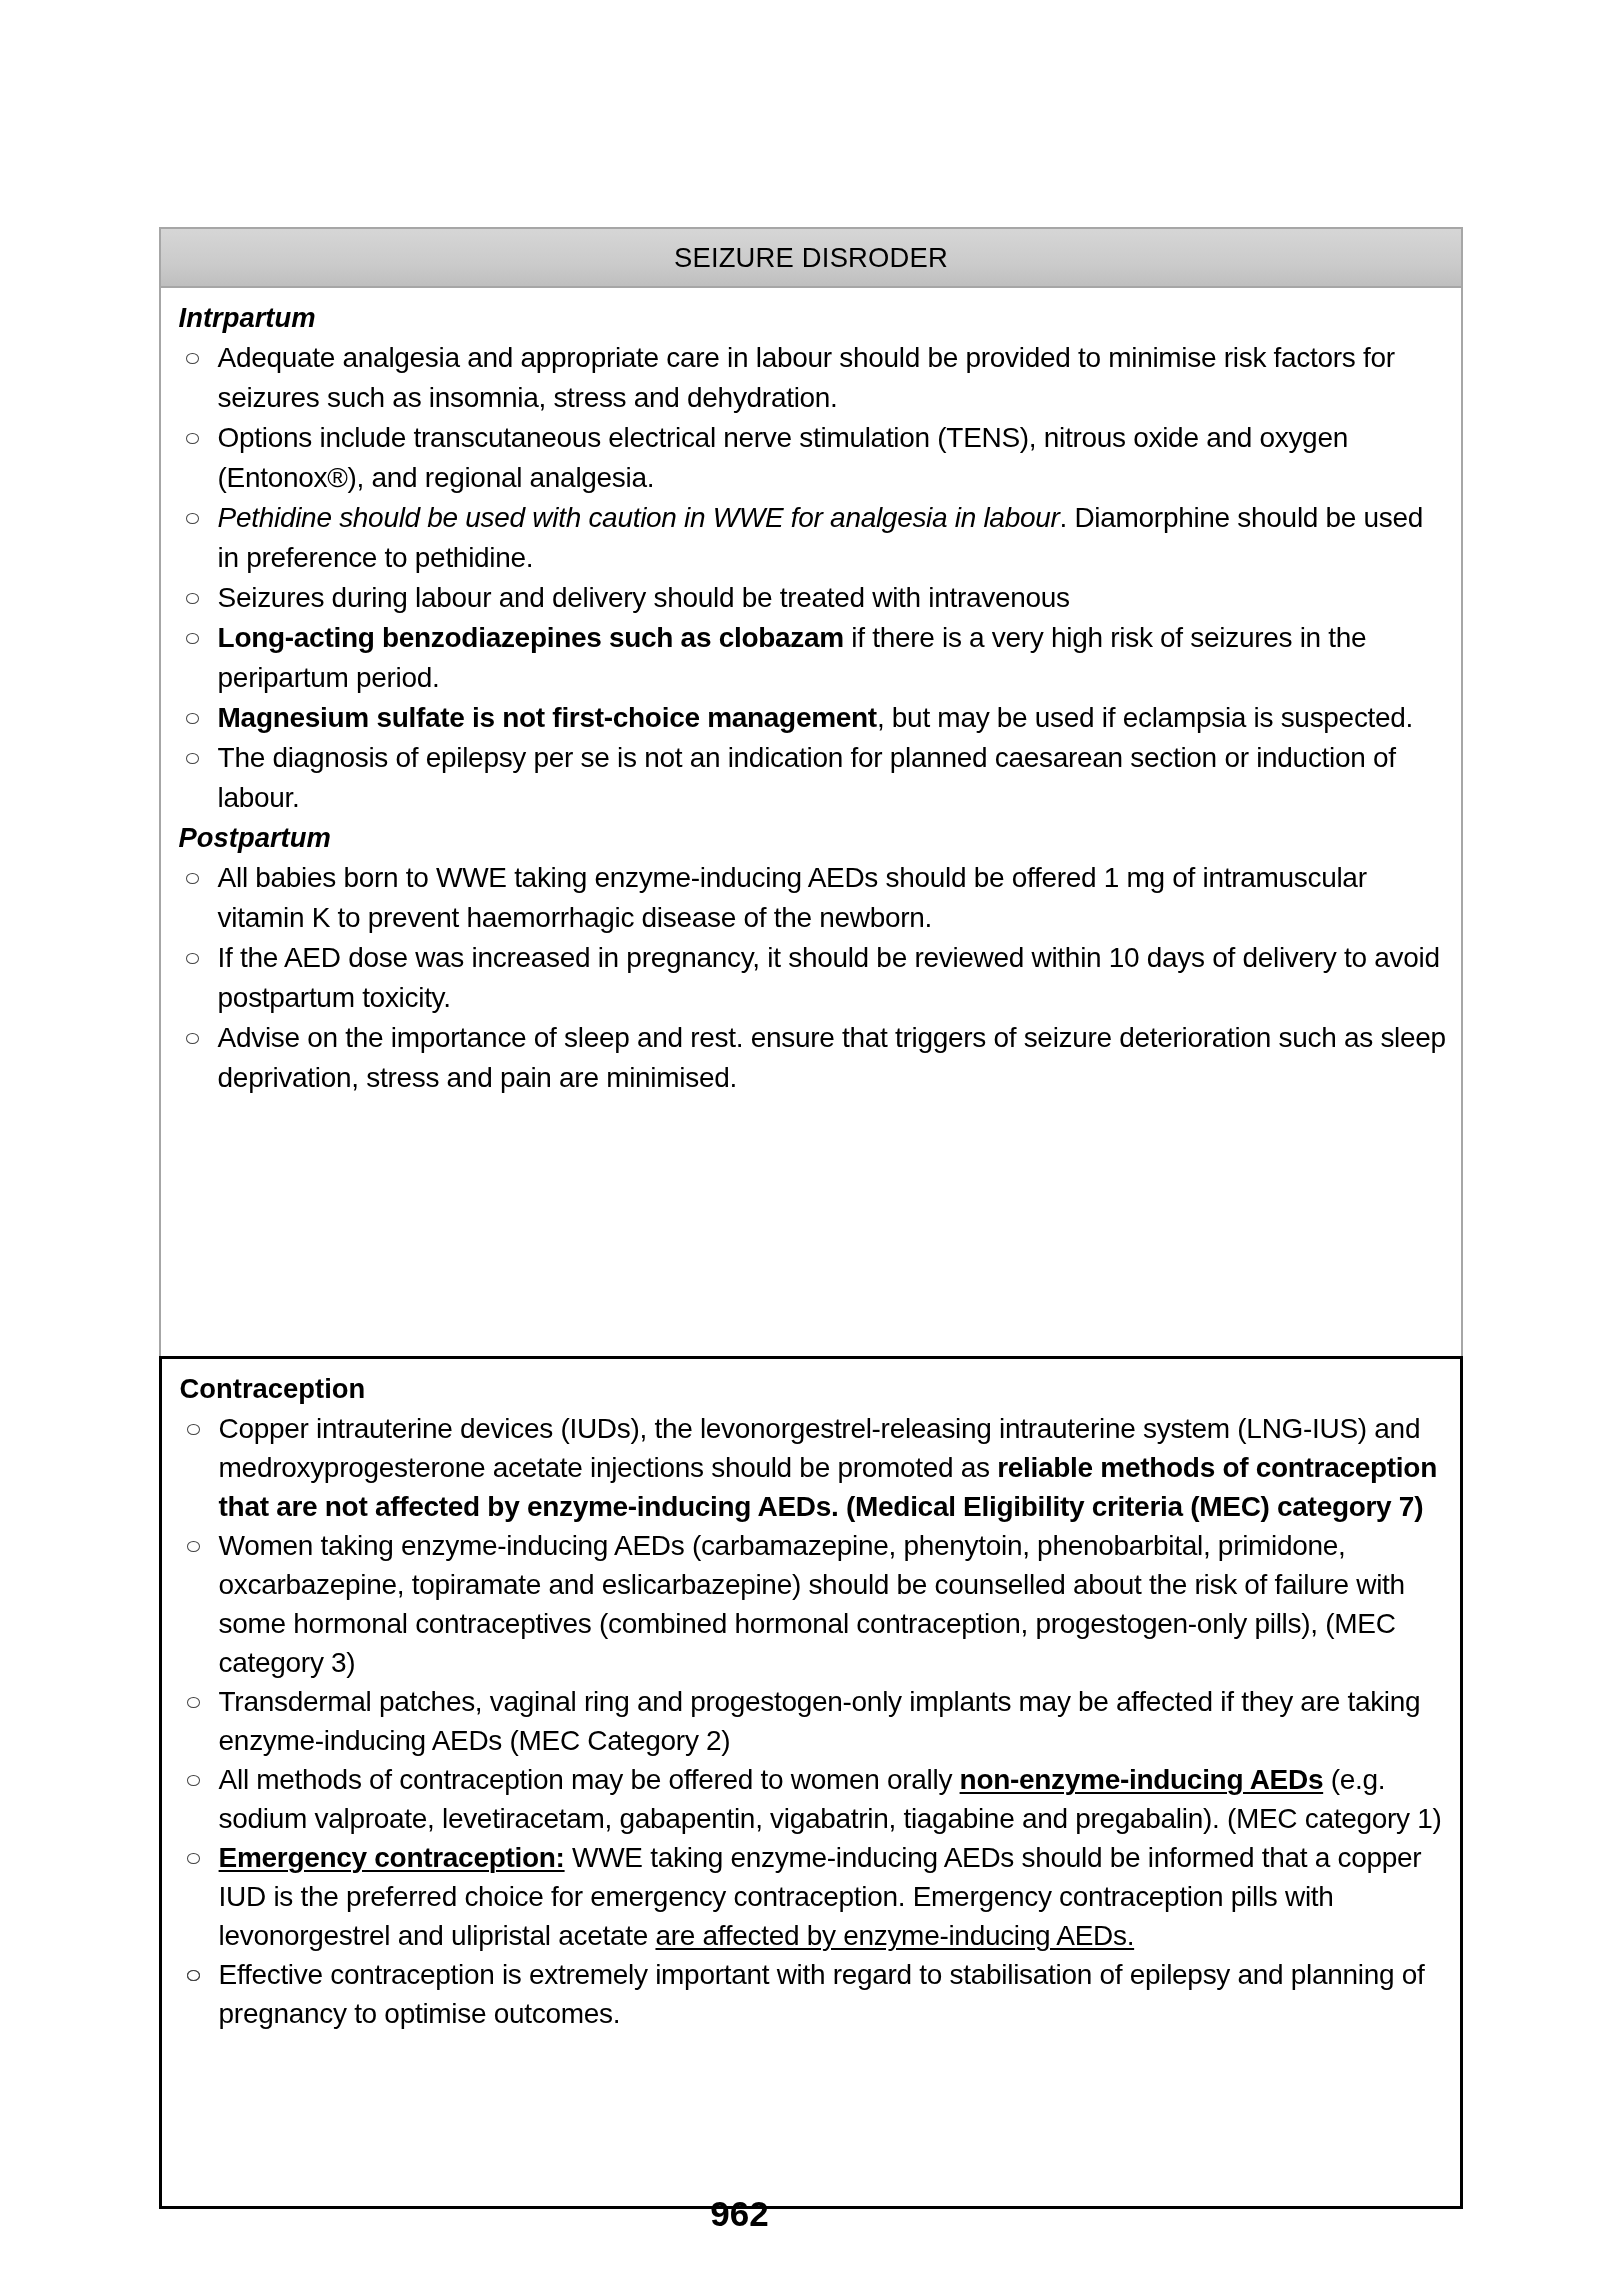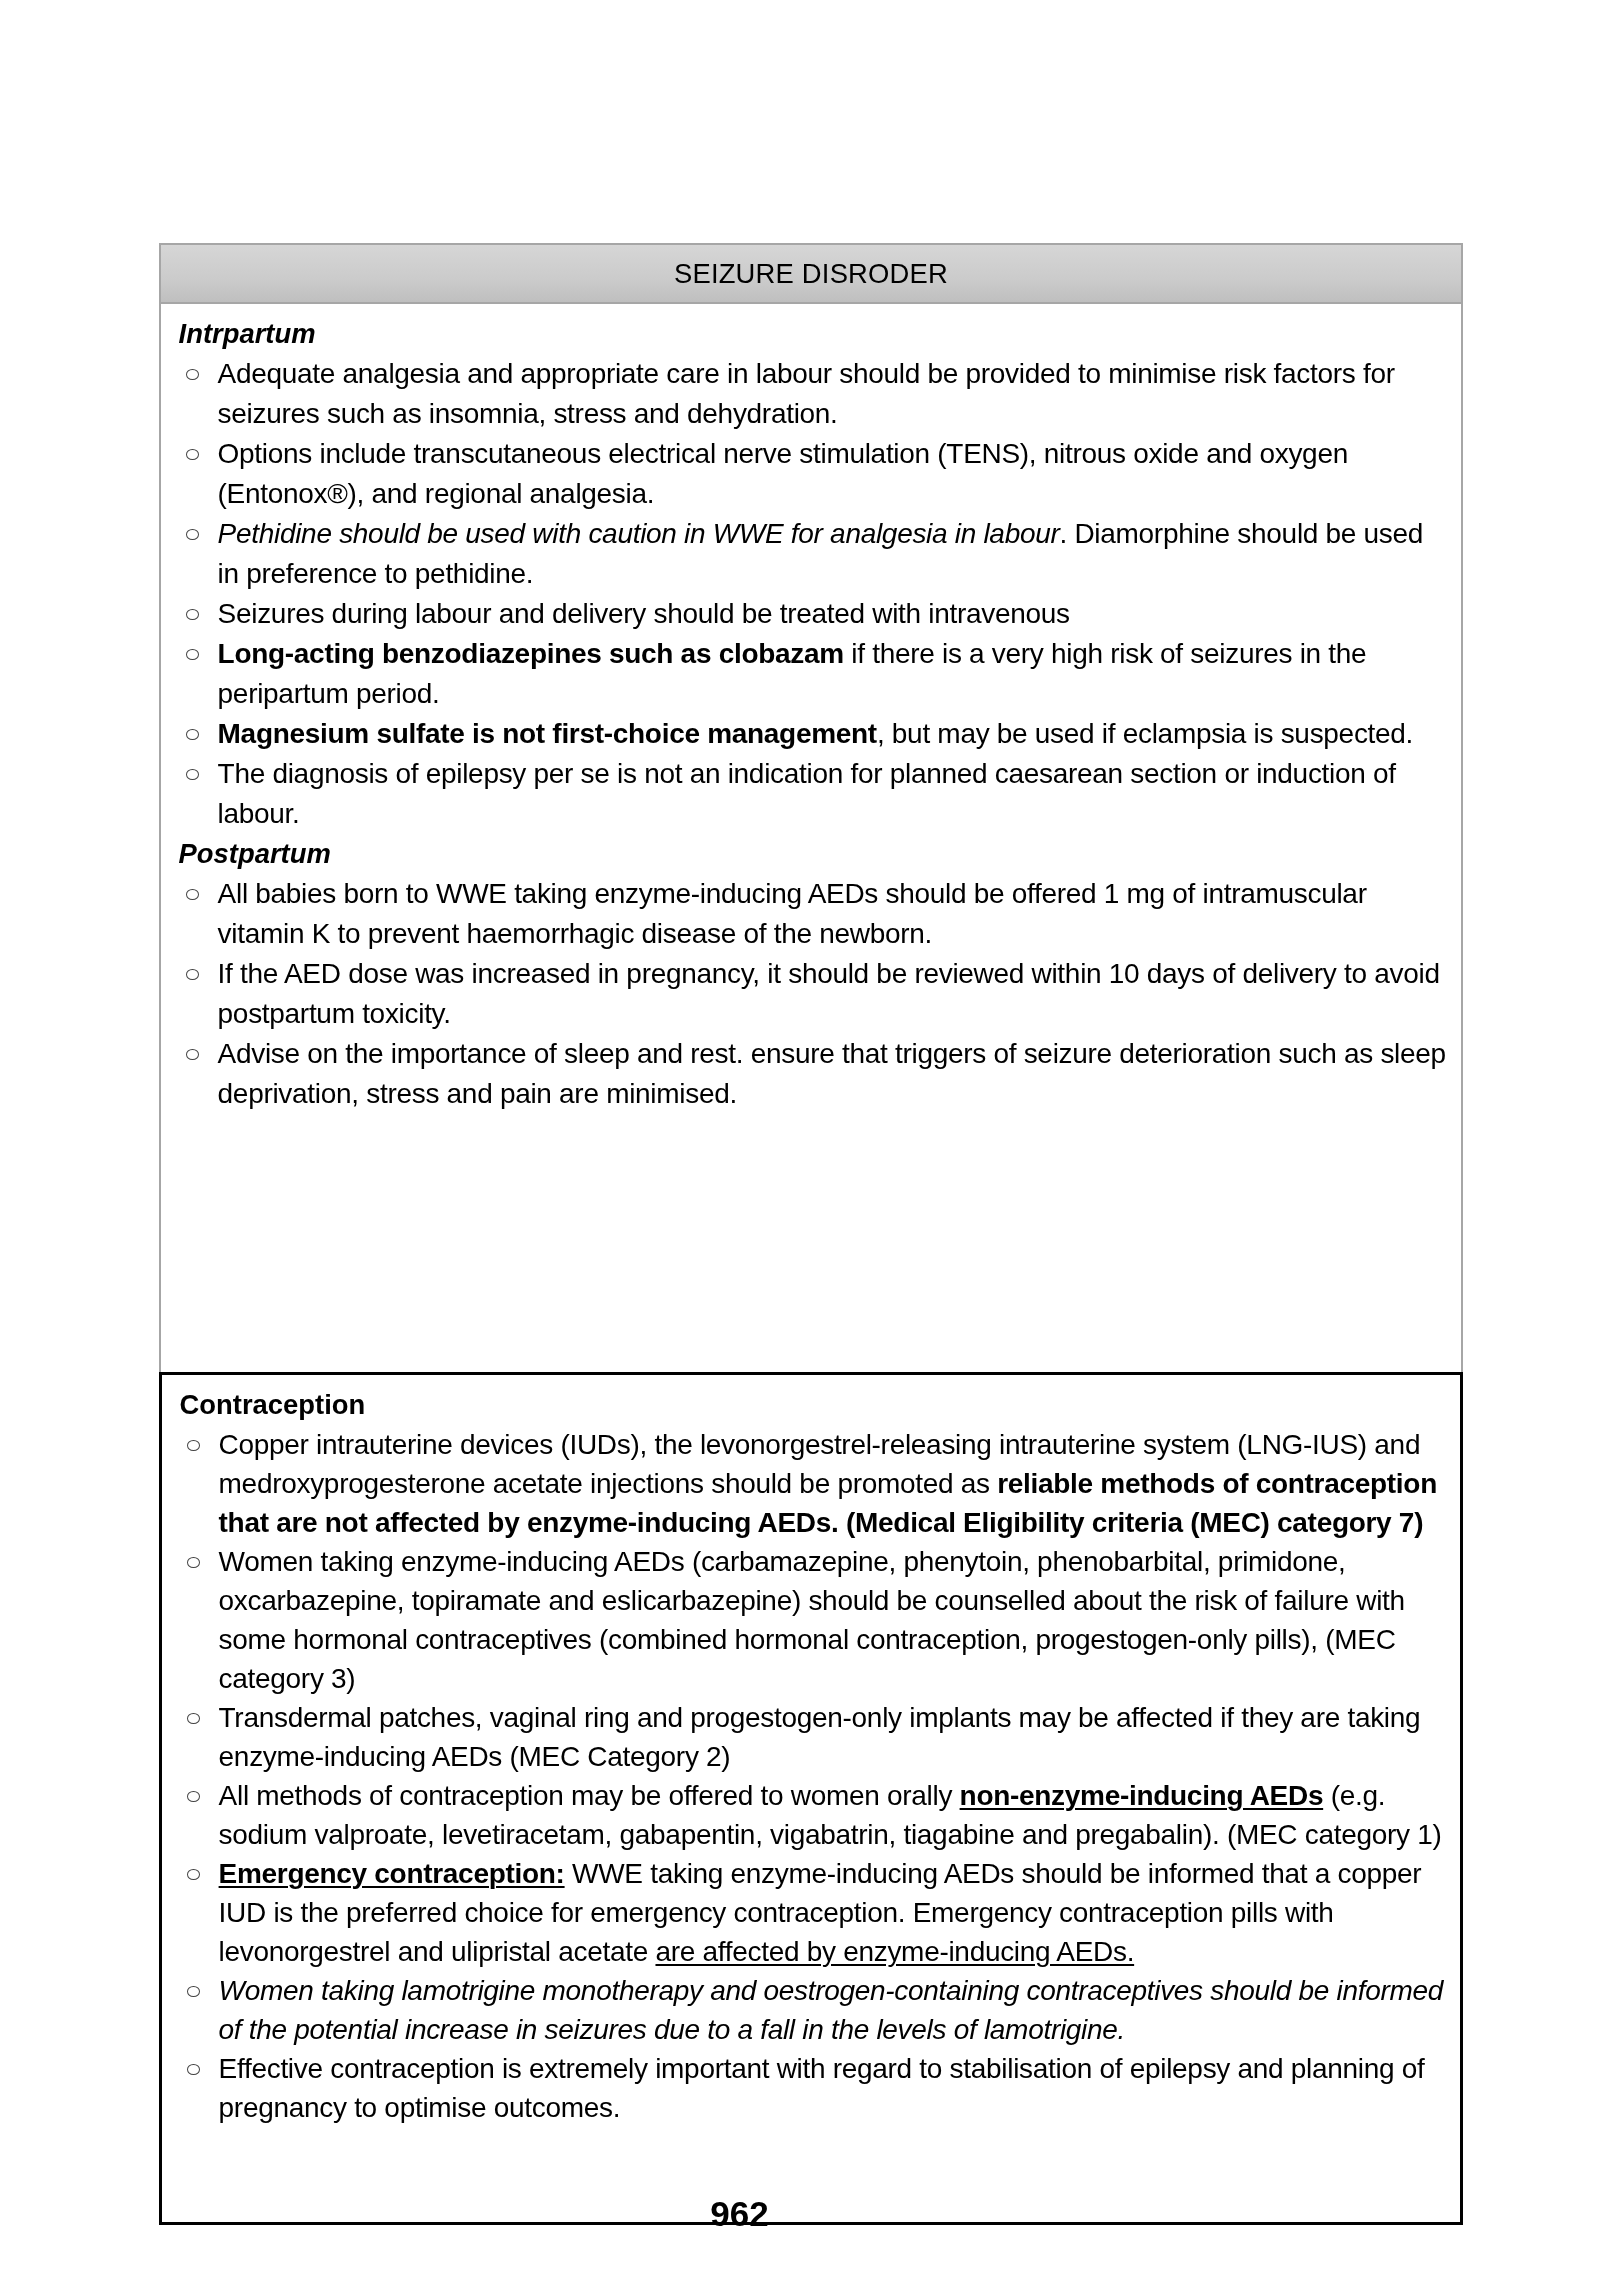--- a/index.html
+++ b/index.html
@@ -2,21 +2,21 @@
 <html><head>
 <meta charset="utf-8">
 <style>
   html, body { margin: 0; padding: 0; background: #ffffff; }
   body {
     width: 1621px; height: 2293px; position: relative; overflow: hidden;
     font-family: "Liberation Sans", "DejaVu Sans", sans-serif;
     color: #000;
   }
   .frame {
-    position: absolute; left: 159px; top: 243px; width: 1304px;
+    position: absolute; left: 159px; top: 227px; width: 1304px;
   }
   .header {
     height: 57px;
     border: 2px solid #a6a6a6;
     background: linear-gradient(to bottom, #d6d6d6 0%, #cbcbcb 60%, #bfbfbf 100%);
     display: flex; align-items: center; justify-content: center;
     font-size: 27.4px; letter-spacing: 0.2px;
   }
   .upper {
     border-left: 2.9px solid #a6a6a6;
@@ -83,20 +83,20 @@
   </div>
 
   <div class="lower">
     <div class="sec-head">Contraception</div>
     <ul class="bullets">
         <li><span class="bullet-icon"></span><span>Copper intrauterine devices (IUDs), the levonorgestrel-releasing intrauterine system (LNG-IUS) and medroxyprogesterone acetate injections should be promoted as </span><span class="b">reliable methods of contraception that are not affected by enzyme-inducing AEDs. (Medical Eligibility criteria (MEC) category 7)</span></li>
         <li><span class="bullet-icon"></span><span>Women taking enzyme-inducing AEDs (carbamazepine, phenytoin, phenobarbital, primidone, oxcarbazepine, topiramate and eslicarbazepine) should be counselled about the risk of failure with some hormonal contraceptives (combined hormonal contraception, progestogen-only pills), (MEC category 3)</span></li>
         <li><span class="bullet-icon"></span><span>Transdermal patches, vaginal ring and progestogen-only implants may be affected if they are taking enzyme-inducing AEDs (MEC Category 2)</span></li>
         <li><span class="bullet-icon"></span><span>All methods of contraception may be offered to women orally </span><span class="b u">non-enzyme-inducing AEDs</span><span> (e.g. sodium valproate, levetiracetam, gabapentin, vigabatrin, tiagabine and pregabalin). (MEC category 1)</span></li>
         <li><span class="bullet-icon"></span><span class="b u">Emergency contraception:</span><span> WWE taking enzyme-inducing AEDs should be informed that a copper IUD is the preferred choice for emergency contraception. Emergency contraception pills with levonorgestrel and ulipristal acetate </span><span class="u">are affected by enzyme-inducing AEDs.</span></li>
-        <li><span class="bullet-icon"></span><span class="i">Women taking lamotrigine monotherapy and oestrogen-containing contraceptives should be informed of the potential increase in seizures due to a fall in the levels of lamotrigine.</span></li>
+        <li><span class="bullet-icon"></span></li>
         <li><span class="bullet-icon"></span><span>Effective contraception is extremely important with regard to stabilisation of epilepsy and planning of pregnancy to optimise outcomes.</span></li>
       </ul>
   </div>
 </div>
 
 <div class="page-number">962</div>
 
 
 </body></html>

